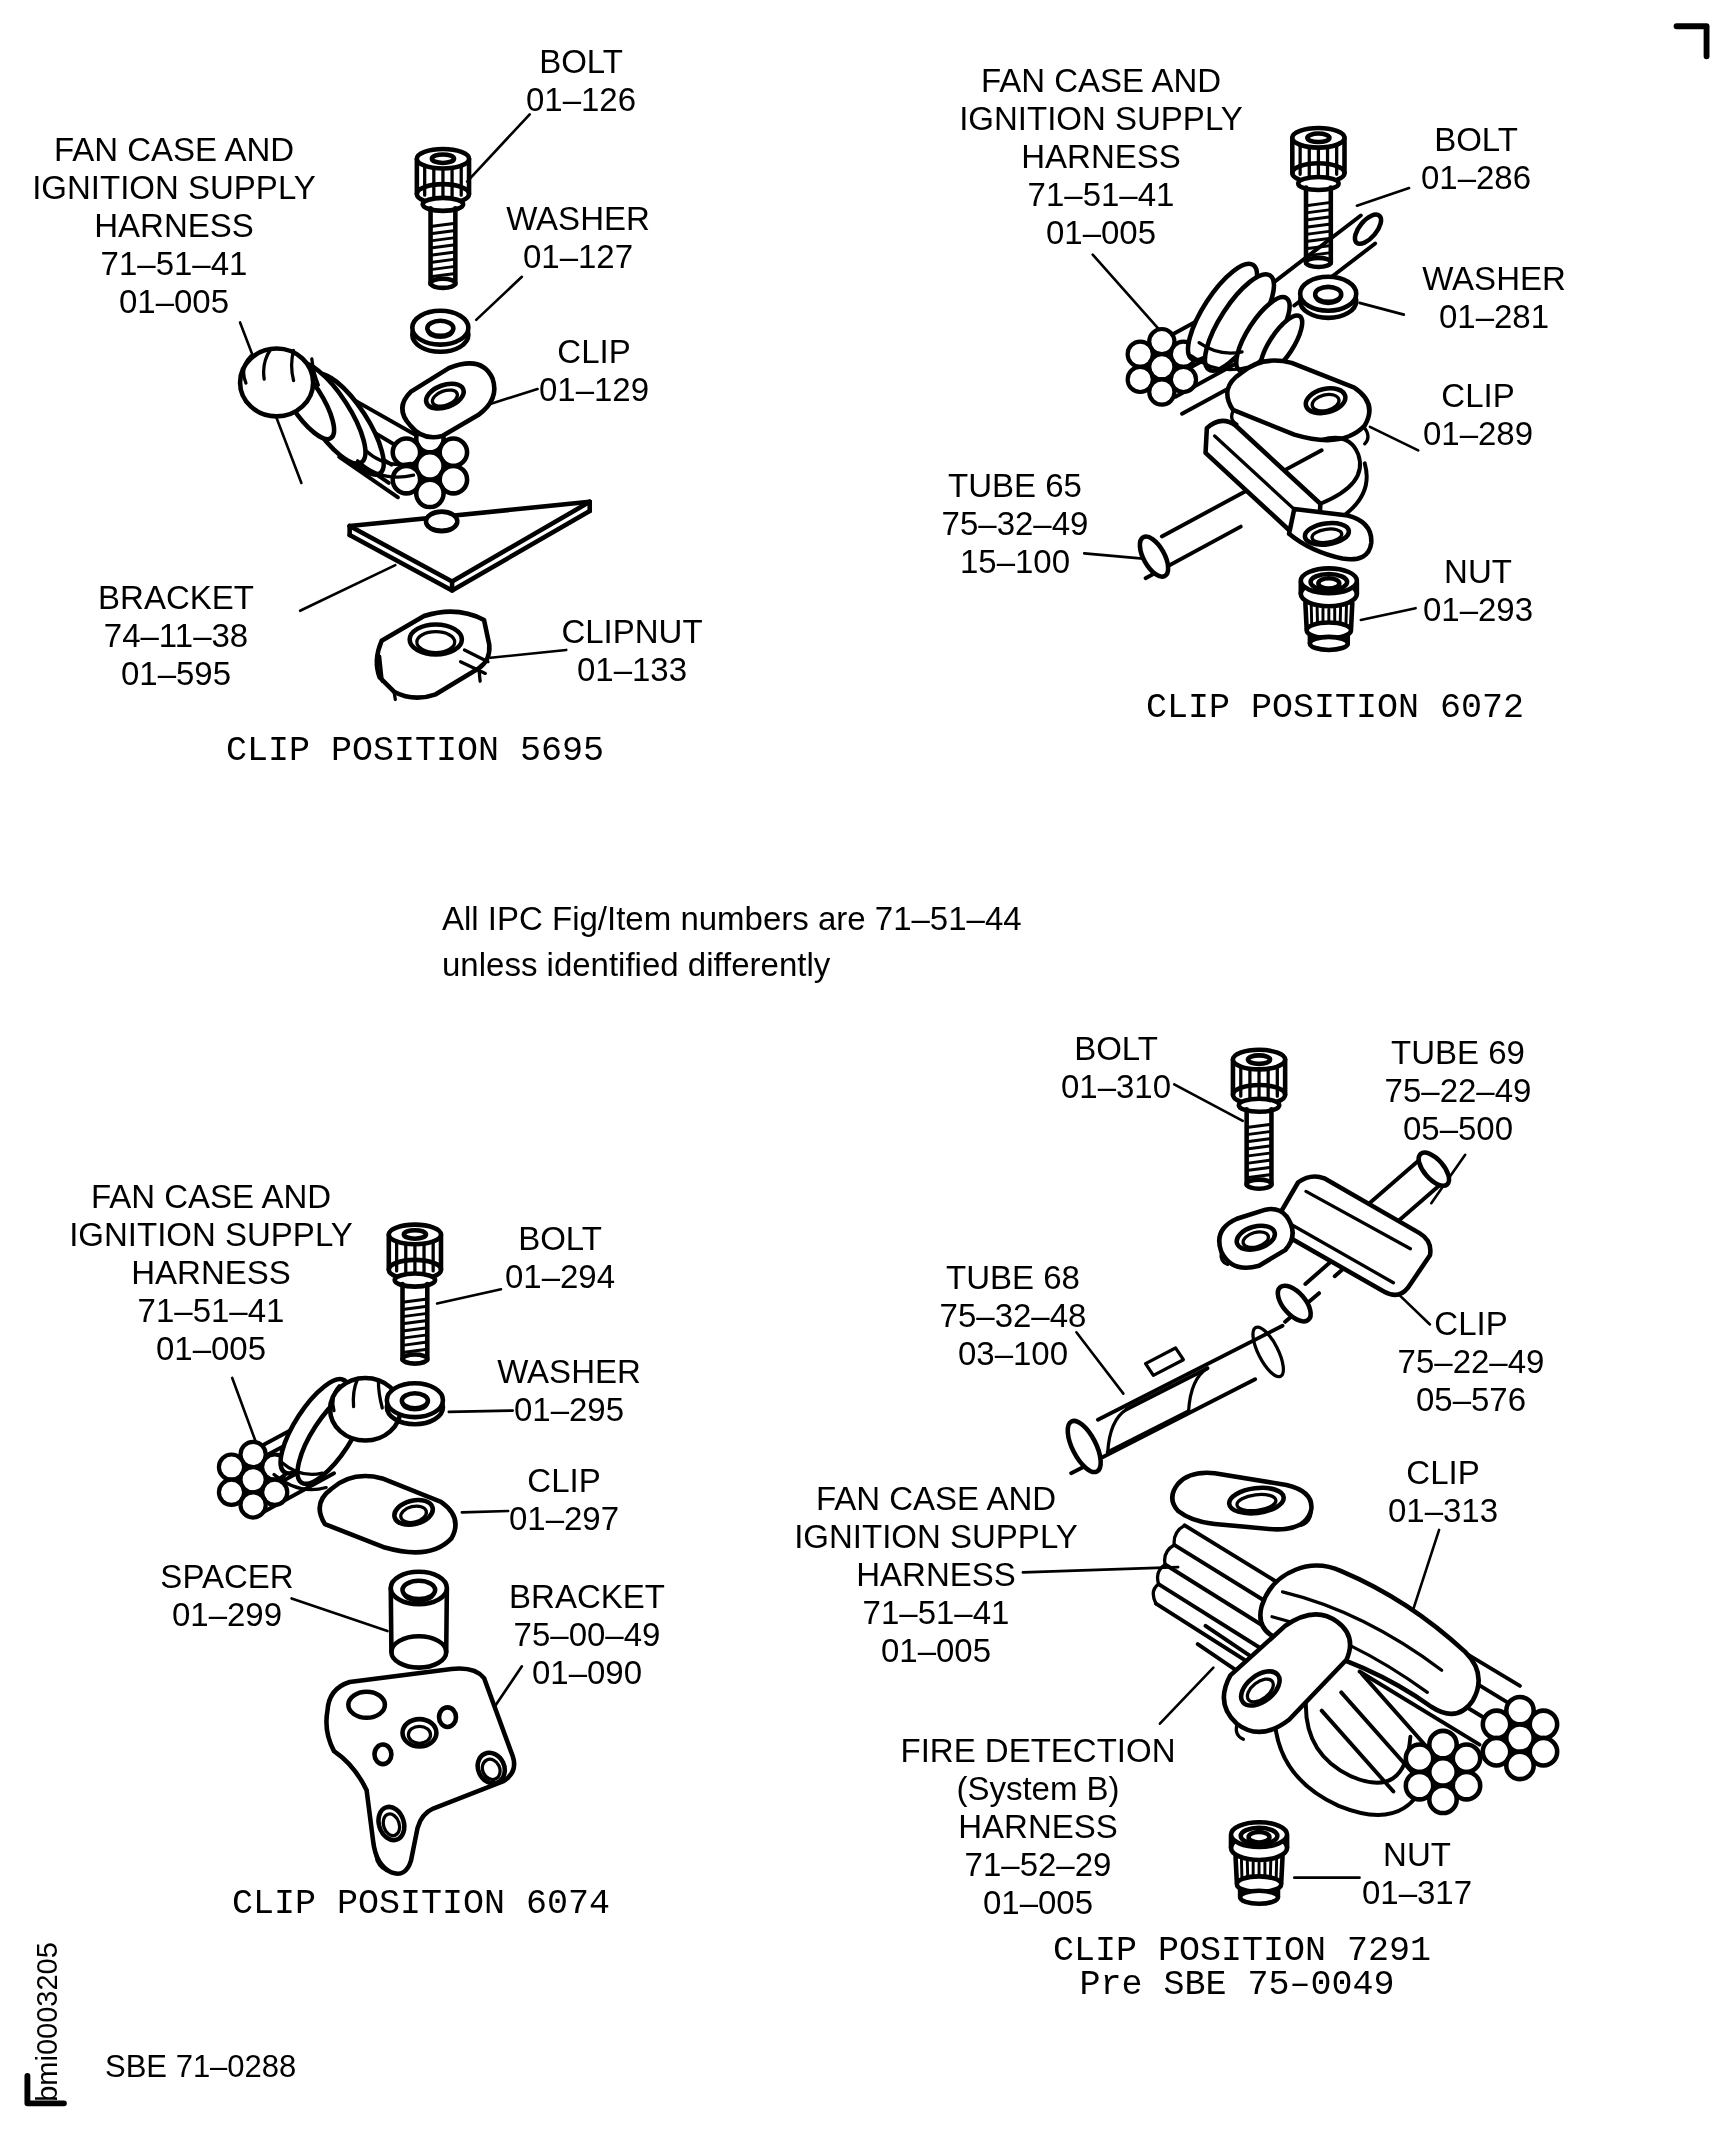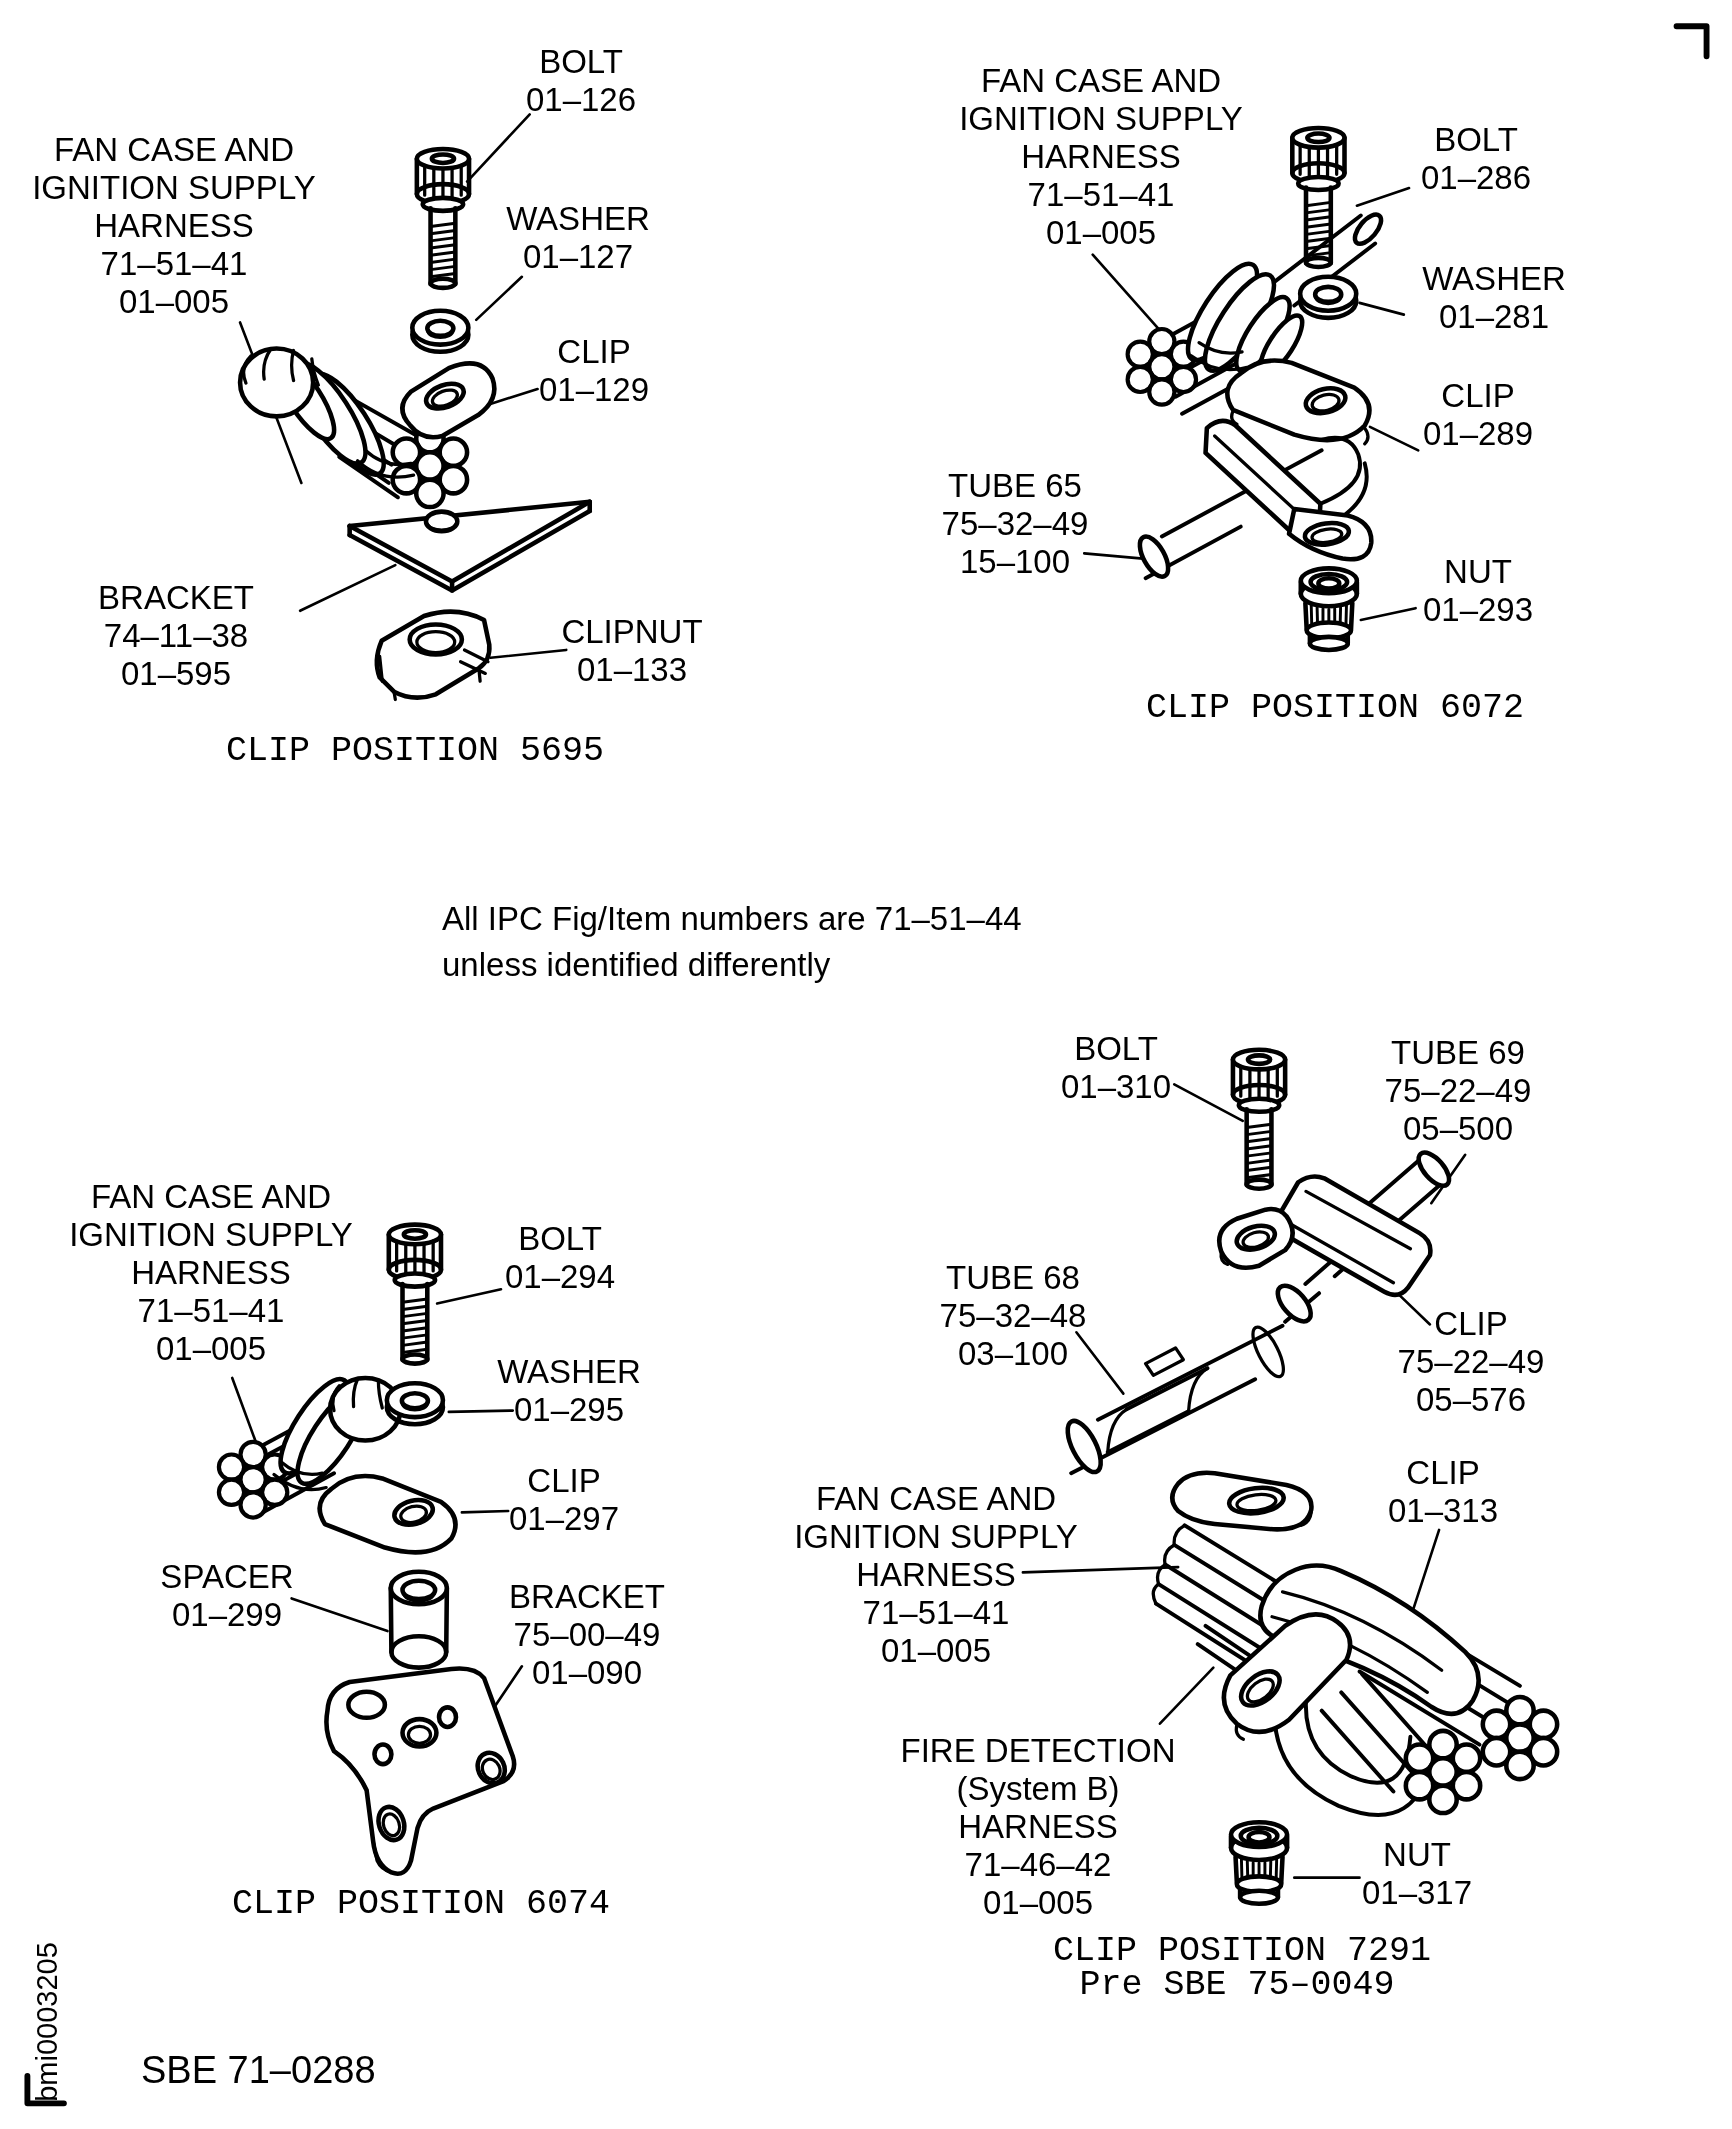--- a/index.html
+++ b/index.html
@@ -4,21 +4,21 @@
 <style>
   html,body{margin:0;padding:0;background:#fff;}
   body{width:1732px;height:2129px;position:relative;overflow:hidden;
        font-family:"Liberation Sans",sans-serif;color:#000;}
   #art{position:absolute;left:0;top:0;width:1732px;height:2129px;}
   .lbl{position:absolute;transform:translateX(-50%);text-align:center;
        font-size:33px;line-height:38px;white-space:pre;font-weight:400;}
   .cap{position:absolute;transform:translateX(-50%);text-align:center;
        font-size:35px;line-height:37px;white-space:pre;font-family:Liberation Mono, monospace;}
   .note{position:absolute;font-size:33px;line-height:34px;white-space:pre;text-align:left;}
-  .footer{position:absolute;font-size:38px;white-space:pre;margin-left:36px;}
+  .footer{position:absolute;font-size:31px;white-space:pre;}
   .side{position:absolute;font-size:29px;white-space:pre;
         transform:translate(-50%,-50%) rotate(-90deg);}
 </style>
 </head>
 <body>
 
 <svg id="art" viewBox="0 0 2655 3263" stroke="#000" stroke-width="7" fill="none" stroke-linecap="round" stroke-linejoin="round">
   <defs>
     <g id="boltdef">
       <line x1="-40" y1="16" x2="-40" y2="70"></line>
@@ -322,21 +322,21 @@
 <div class="lbl" style="left:1443px;top:1454px">CLIP
 01–313</div>
 <div class="lbl" style="left:936px;top:1480px">FAN CASE AND
 IGNITION SUPPLY
 HARNESS
 71–51–41
 01–005</div>
 <div class="lbl" style="left:1038px;top:1732px">FIRE DETECTION
 (System B)
 HARNESS
-71–46–42
+71–52–29
 01–005</div>
 <div class="lbl" style="left:1417px;top:1836px">NUT
 01–317</div>
 <div class="cap" style="left:1242px;top:1933px">CLIP POSITION 7291</div>
 <div class="cap" style="left:1237px;top:1967px">Pre SBE 75–0049</div>
 
 <div class="footer" style="left:105px;top:2049px">SBE 71–0288</div>
 <div class="side" style="left:47px;top:2022px">bmi0003205</div>
 
 

